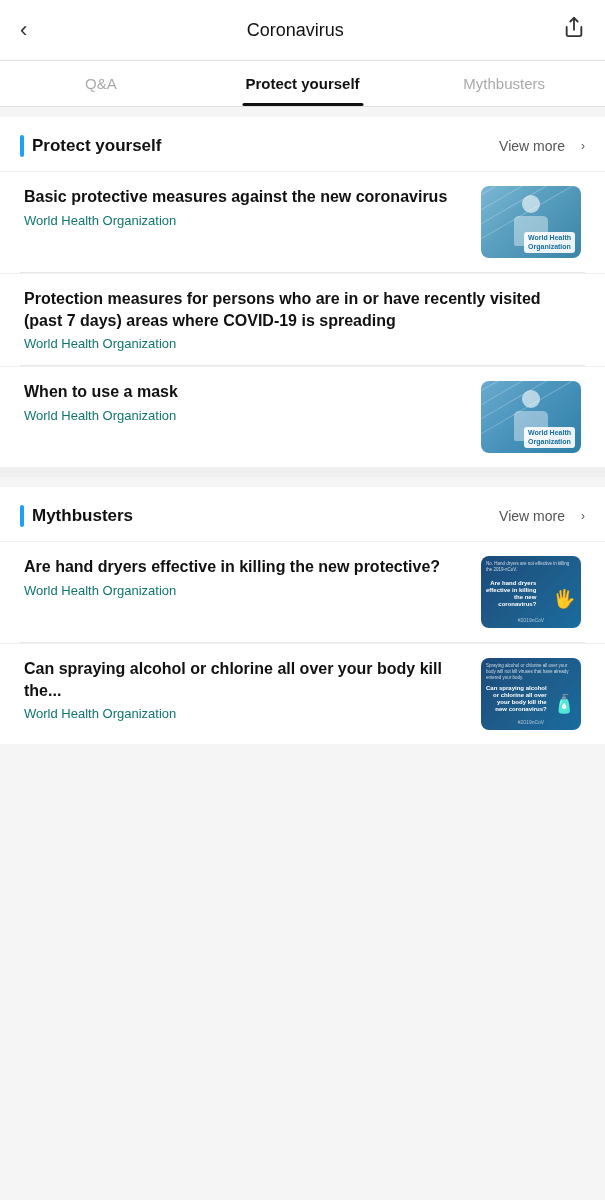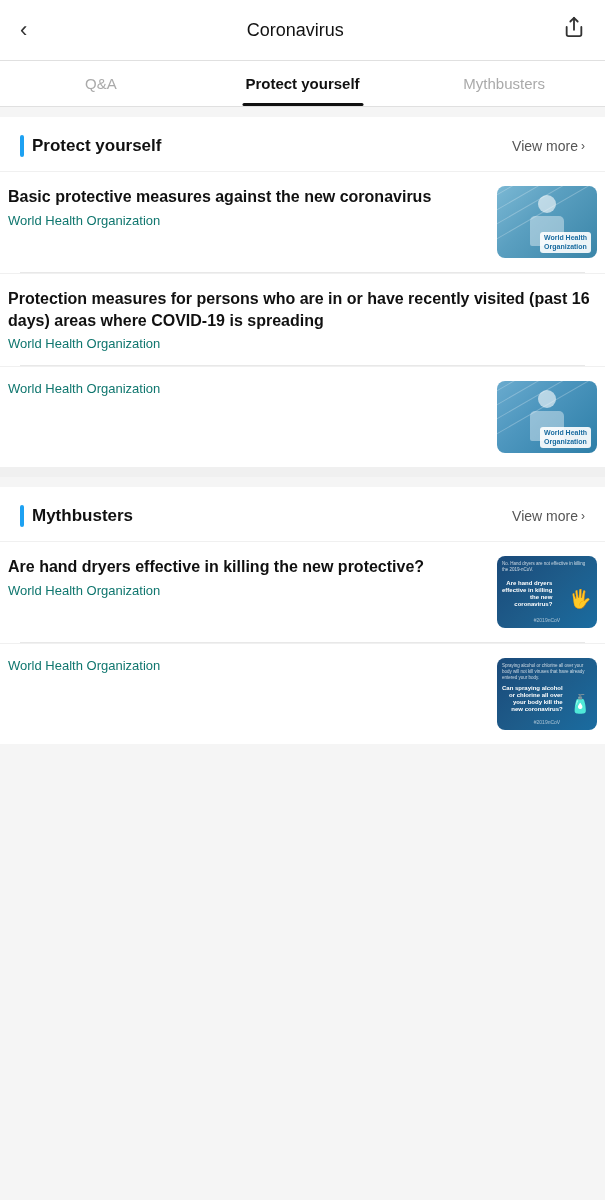--- a/index.html
+++ b/index.html
@@ -91,32 +91,32 @@
     .section-title {
       font-size: 17px;
       font-weight: 700;
       color: #111;
     }
     .view-more {
       font-size: 14px;
       color: #555;
       display: flex;
       align-items: center;
-      gap: 3px;
+      gap: 16px;
       cursor: pointer;
     }
     .view-more-chevron {
       font-size: 12px;
     }
 
     
     .article-item {
       display: flex;
       align-items: flex-start;
-      padding: 14px 8px;
+      padding: 14px 24px;
       border-top: 1px solid #f0f0f0;
       gap: 14px;
       cursor: pointer;
     }
     .article-item:first-of-type {
       border-top: none;
     }
     .article-text {
       flex: 1;
     }
@@ -286,29 +286,30 @@
         </div>
         <div class="who-logo">World Health<br>Organization</div>
       </div>
     </div>
   </div>
 
   <div class="divider"></div>
 
   <div class="article-item article-no-thumb">
     <div class="article-text">
-      <div class="article-title">Protection measures for persons who are in or have recently visited (past 16 days) areas where COVID-19 is spreading</div>
+      <div class="article-title">Protection measures for persons who are in or have recently visited (past 7 days) areas where COVID-19 is spreading</div>
       <div class="article-source">World Health Organization</div>
     </div>
   </div>
 
   <div class="divider"></div>
 
   <div class="article-item">
     <div class="article-text">
+      <div class="article-title">When to use a mask</div>
       <div class="article-source">World Health Organization</div>
     </div>
     <div class="article-thumb thumb-2">
       <div class="thumb-who">
         <div class="diag-lines">
           <div class="diag-line" style="top:20%;left:-10%;"></div>
           <div class="diag-line" style="top:40%;left:-10%;"></div>
           <div class="diag-line" style="top:60%;left:-10%;"></div>
           <div class="diag-line" style="top:80%;left:-10%;"></div>
         </div>
@@ -352,20 +353,21 @@
         </div>
         <div style="font-size:5px;color:rgba(255,255,255,0.6);text-align:center;">#2019nCoV</div>
       </div>
     </div>
   </div>
 
   <div class="divider"></div>
 
   <div class="article-item">
     <div class="article-text">
+      <div class="article-title">Can spraying alcohol or chlorine all over your body kill the...</div>
       <div class="article-source">World Health Organization</div>
     </div>
     <div class="article-thumb thumb-myth2">
       <div style="width:100%;height:100%;display:flex;flex-direction:column;padding:5px;justify-content:space-between;">
         <div style="font-size:4.5px;color:rgba(255,255,255,0.75);line-height:1.3;">Spraying alcohol or chlorine all over your body will not kill viruses that have already entered your body.</div>
         <div style="display:flex;align-items:flex-end;justify-content:space-between;">
           <div>
             <div style="font-size:6px;color:#fff;font-weight:700;line-height:1.2;text-align:right;margin-bottom:2px;">Can spraying alcohol<br>or chlorine all over<br>your body kill the<br>new coronavirus?</div>
           </div>
           <div style="font-size:18px;">🧴</div>

